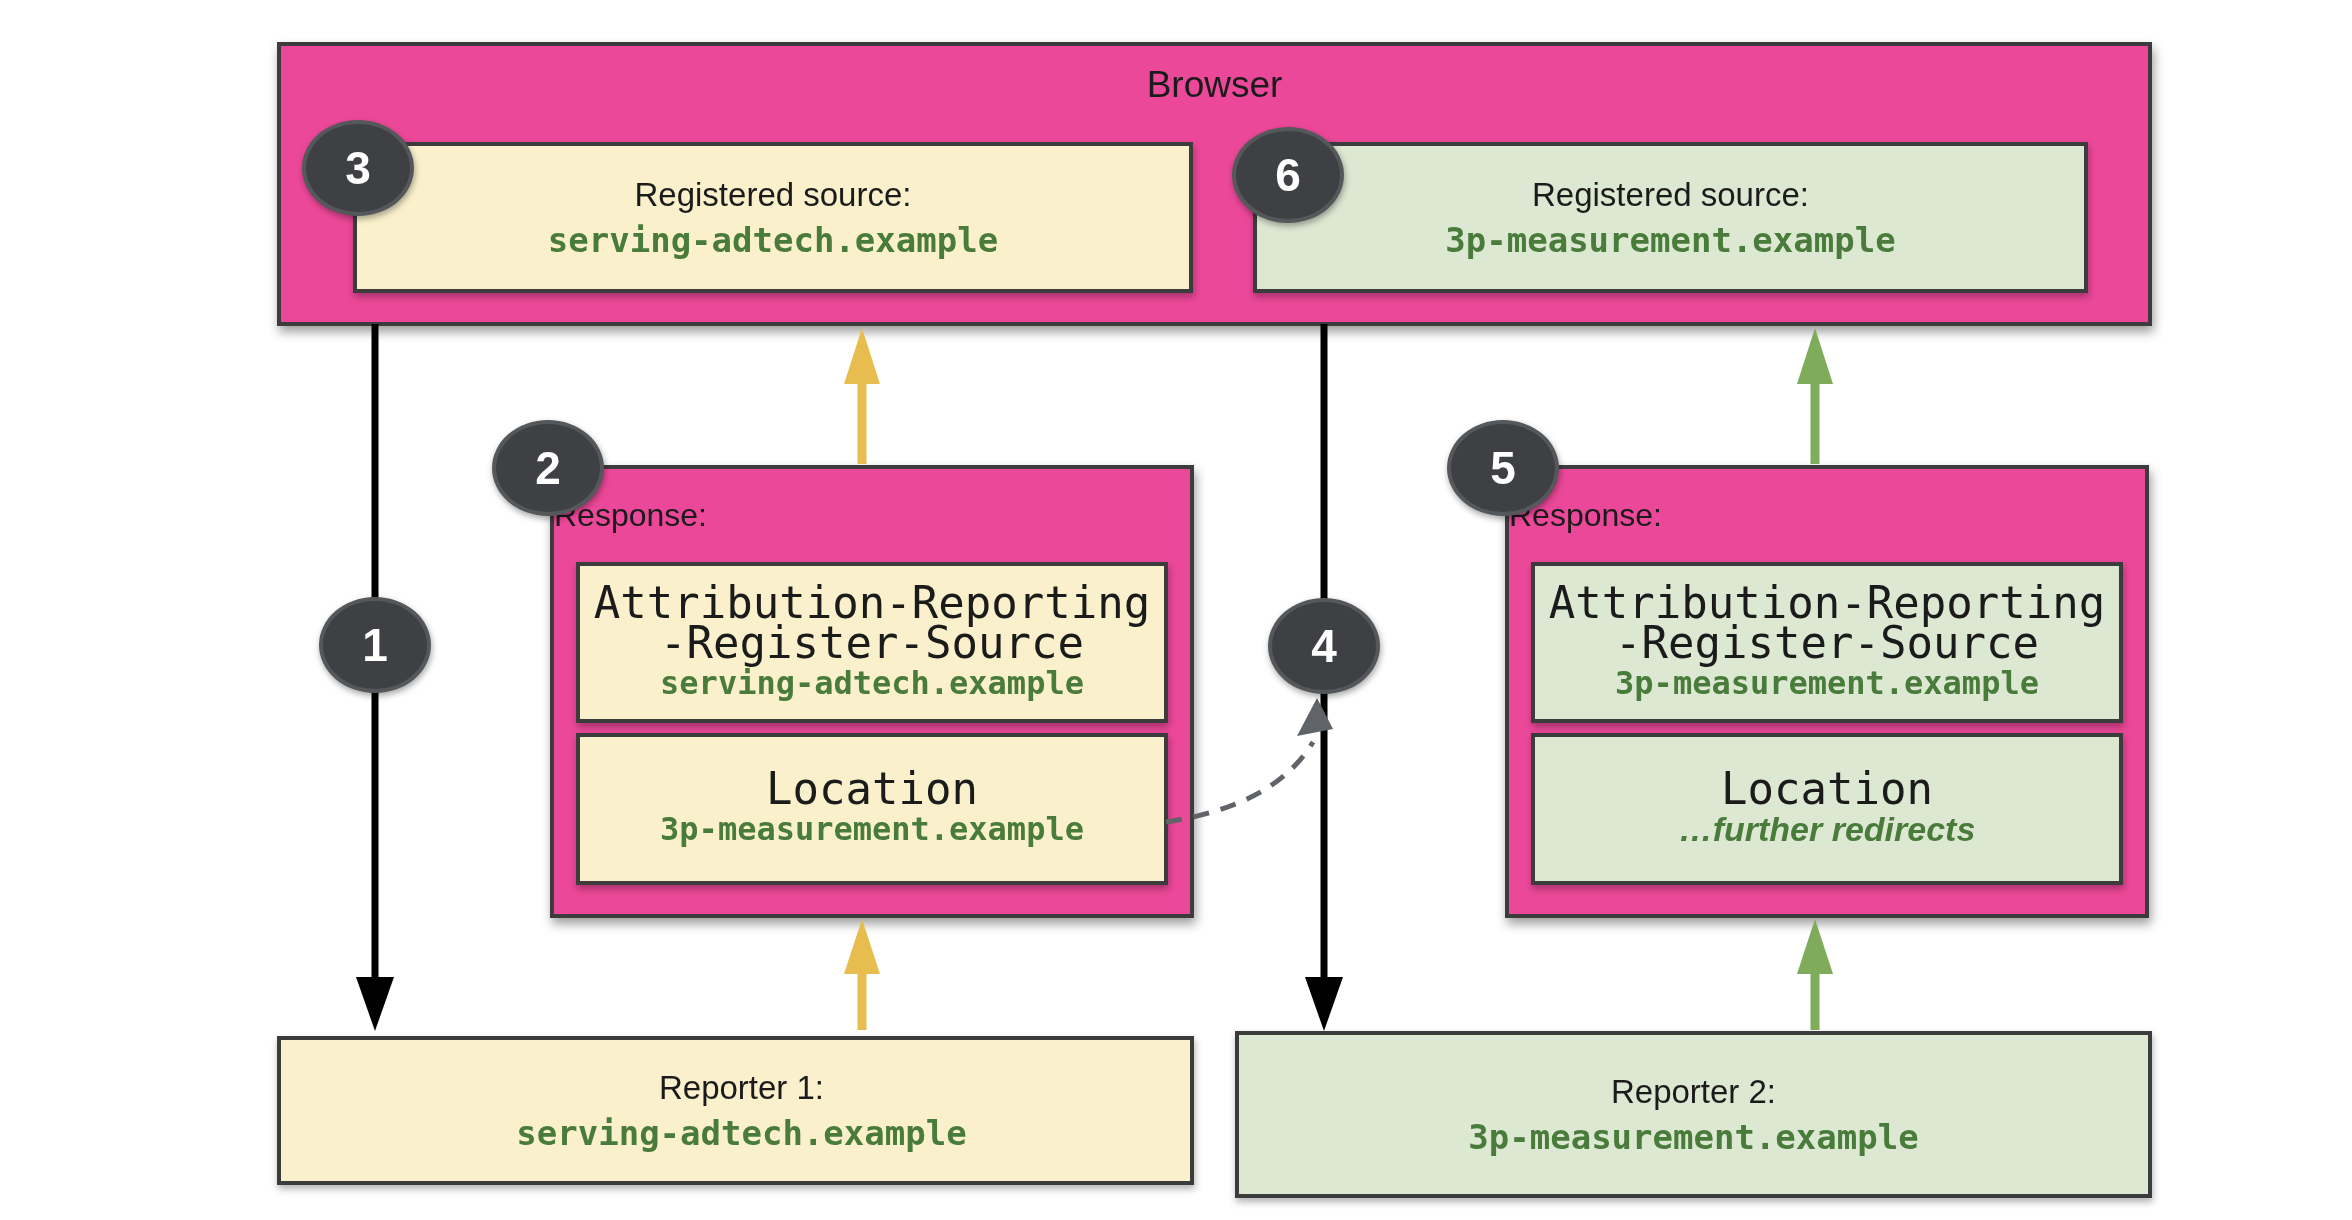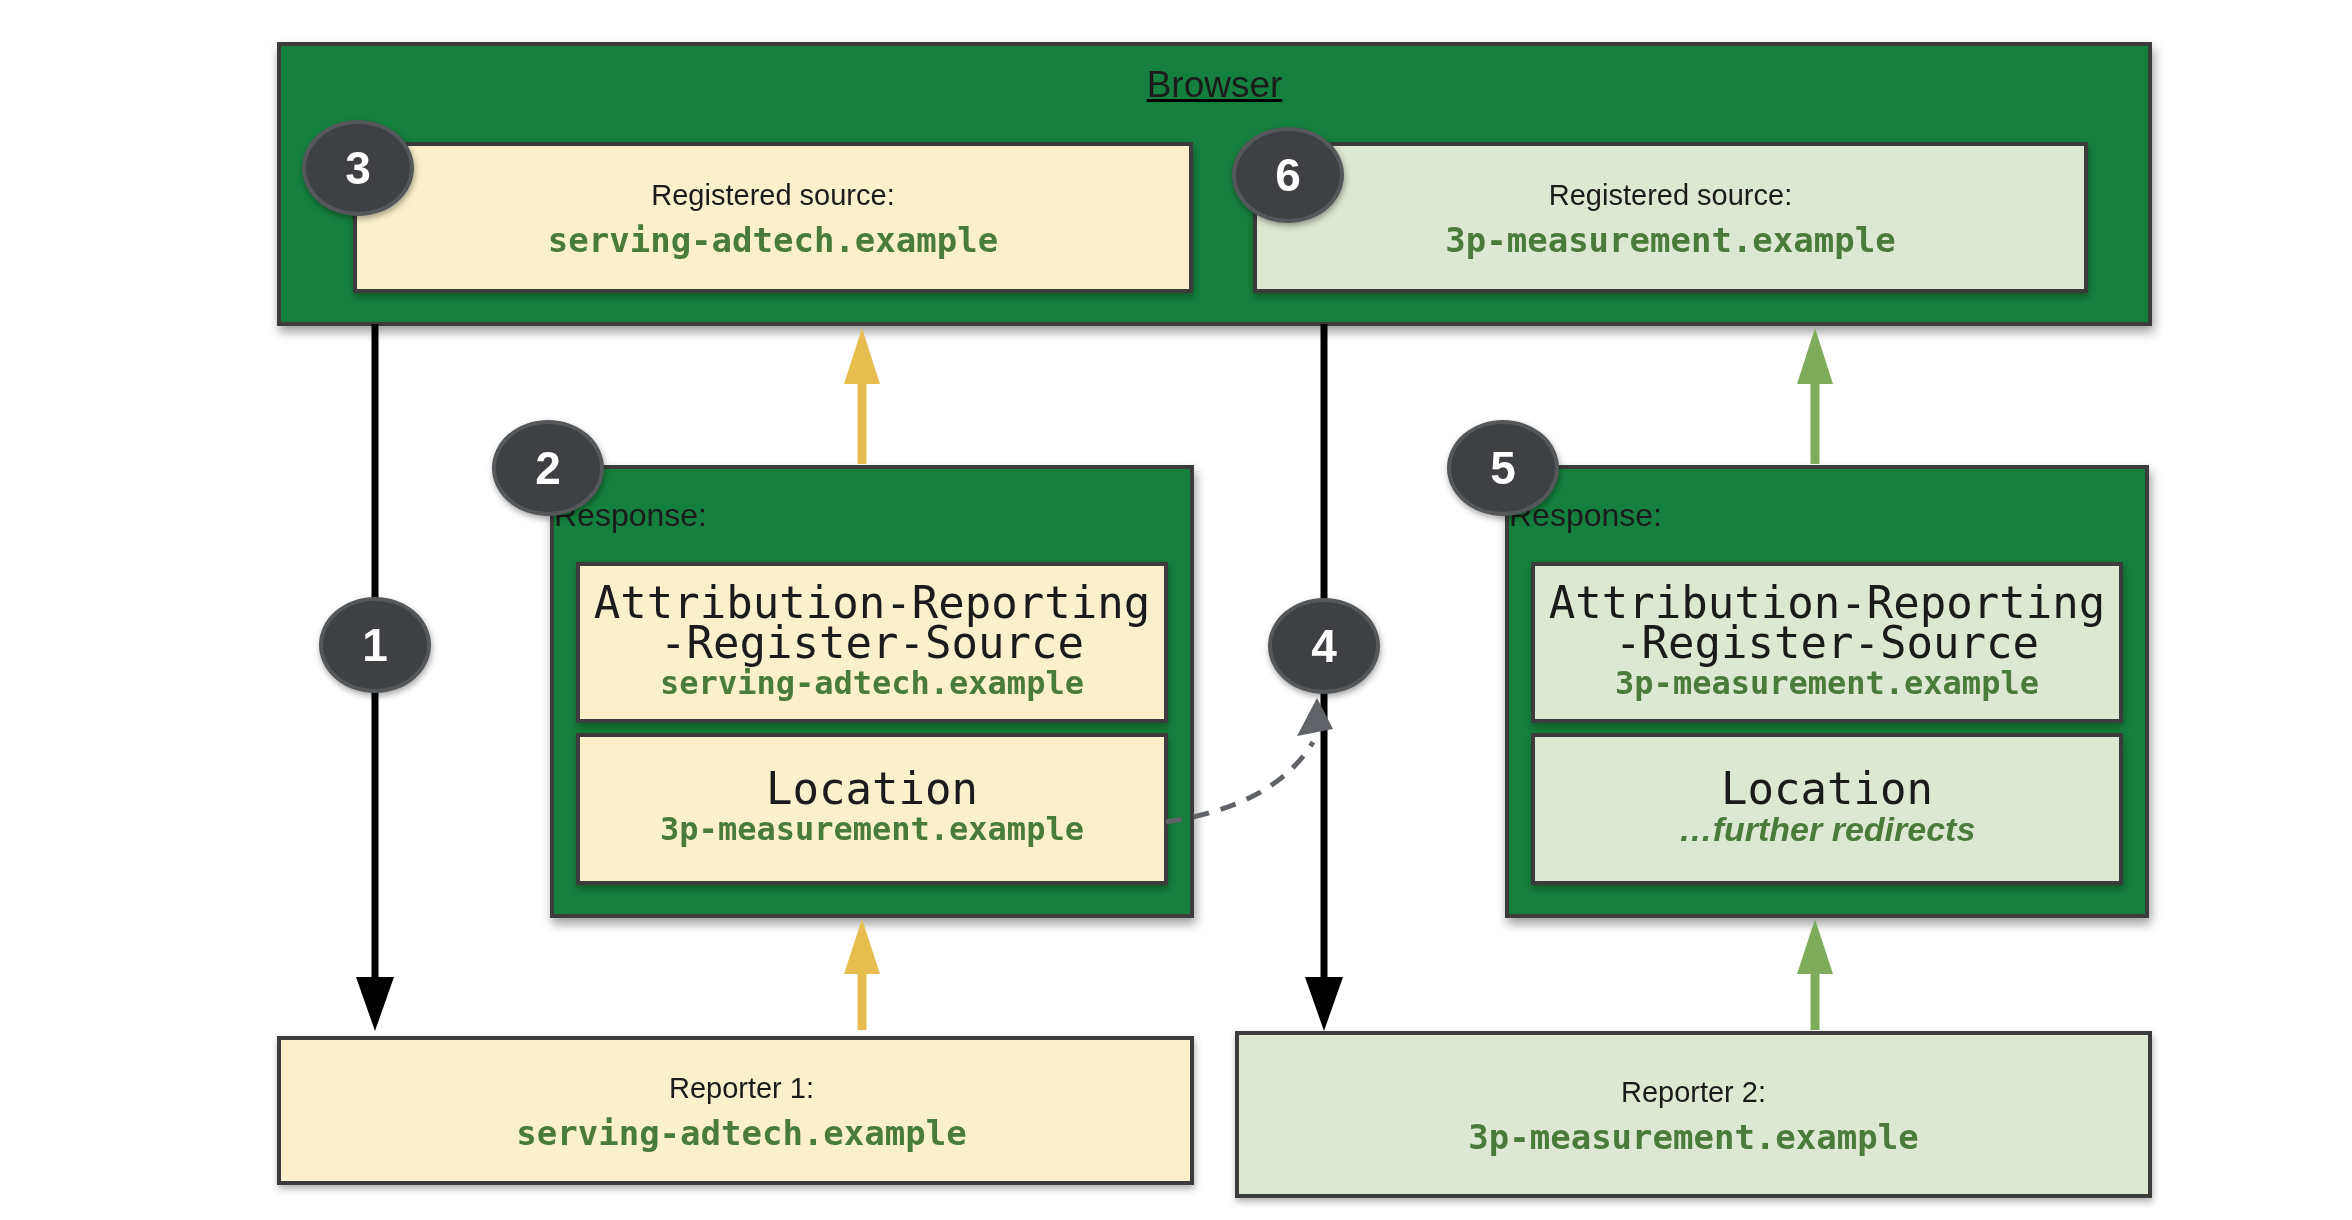--- a/index.html
+++ b/index.html
@@ -2,28 +2,28 @@
 <html><head>
 <meta charset="utf-8">
 <style>
   html,body{margin:0;padding:0;background:#ffffff;}
   .canvas{
     position:relative;width:2352px;height:1220px;background:#ffffff;
     overflow:hidden;font-family:"Liberation Sans",sans-serif;
   }
   .arrow-layer{position:absolute;left:0;top:0;width:2352px;height:1220px;z-index:5;pointer-events:none;}
   .box{position:absolute;border:4px solid #3c3c3c;box-sizing:border-box;}
-  .panel{background:#15803d;box-shadow:2px 6px 10px rgba(0,0,0,0.38);z-index:2;text-decoration:underline;}
+  .panel{background:#ec4899;box-shadow:2px 6px 10px rgba(0,0,0,0.38);z-index:2;}
   .card{display:flex;flex-direction:column;align-items:center;justify-content:center;
         text-align:center;box-shadow:1px 4px 7px rgba(0,0,0,0.30);z-index:3;}
   .fill-yellow{background:#faf1cc;}
   .fill-green{background:#dde8d2;}
   .browser-title{margin-top:18px;text-align:center;font-size:37px;color:#1b1b1b;}
   .resp-title{position:absolute;left:0;right:0;top:28px;text-align:left;font-size:32px;color:#1b1b1b;}
-  .label-sans{font-size:29px;color:#1b1b1b;line-height:44px;}
+  .label-sans{font-size:33px;color:#1b1b1b;line-height:44px;}
   .domain-mono{font-family:"DejaVu Sans Mono",monospace;font-weight:bold;font-size:34px;
                color:#497c3a;line-height:46px;}
   .mono-line{font-family:"DejaVu Sans Mono",monospace;font-size:44px;color:#1b1b1b;line-height:40px;}
   .mono-green{font-family:"DejaVu Sans Mono",monospace;font-weight:bold;font-size:32px;
               color:#497c3a;line-height:40px;}
   .italic-green{font-family:"Liberation Sans",sans-serif;font-style:italic;font-weight:bold;
                 font-size:34px;color:#497c3a;line-height:40px;}
   .badge{
     position:absolute;width:112px;height:96px;border-radius:50%;
     background:#3f4043;border:4px solid #55585b;box-sizing:border-box;

